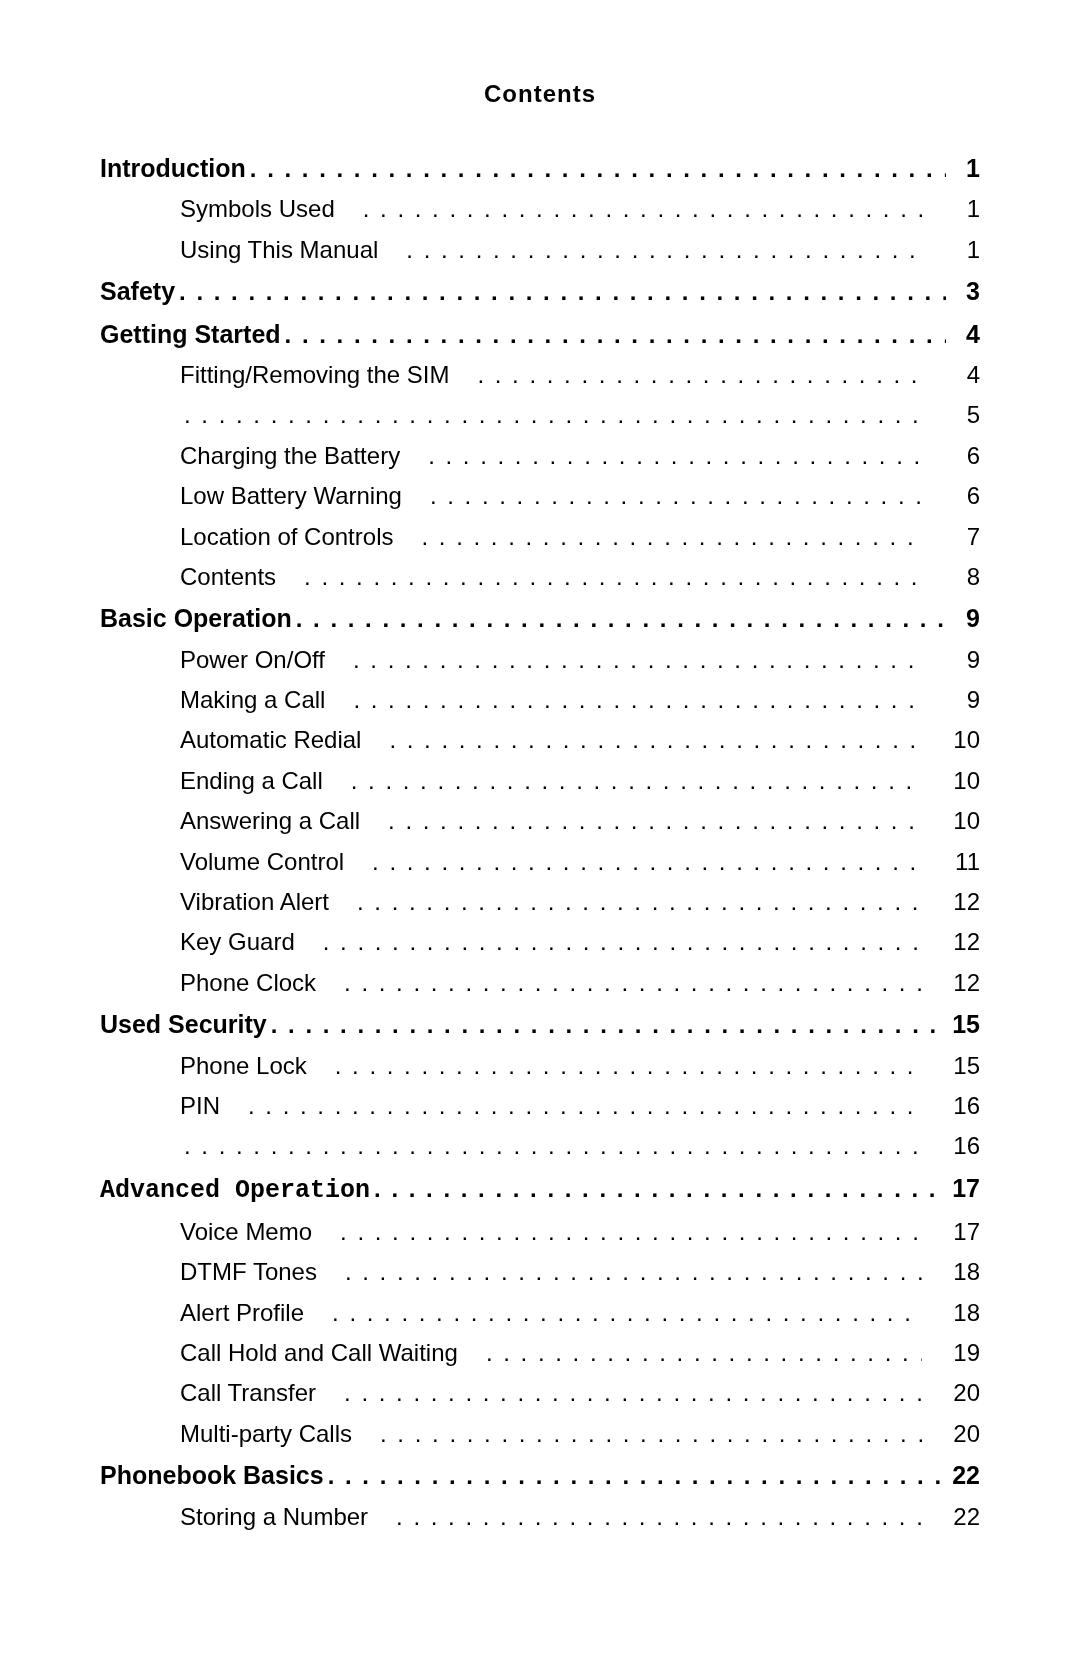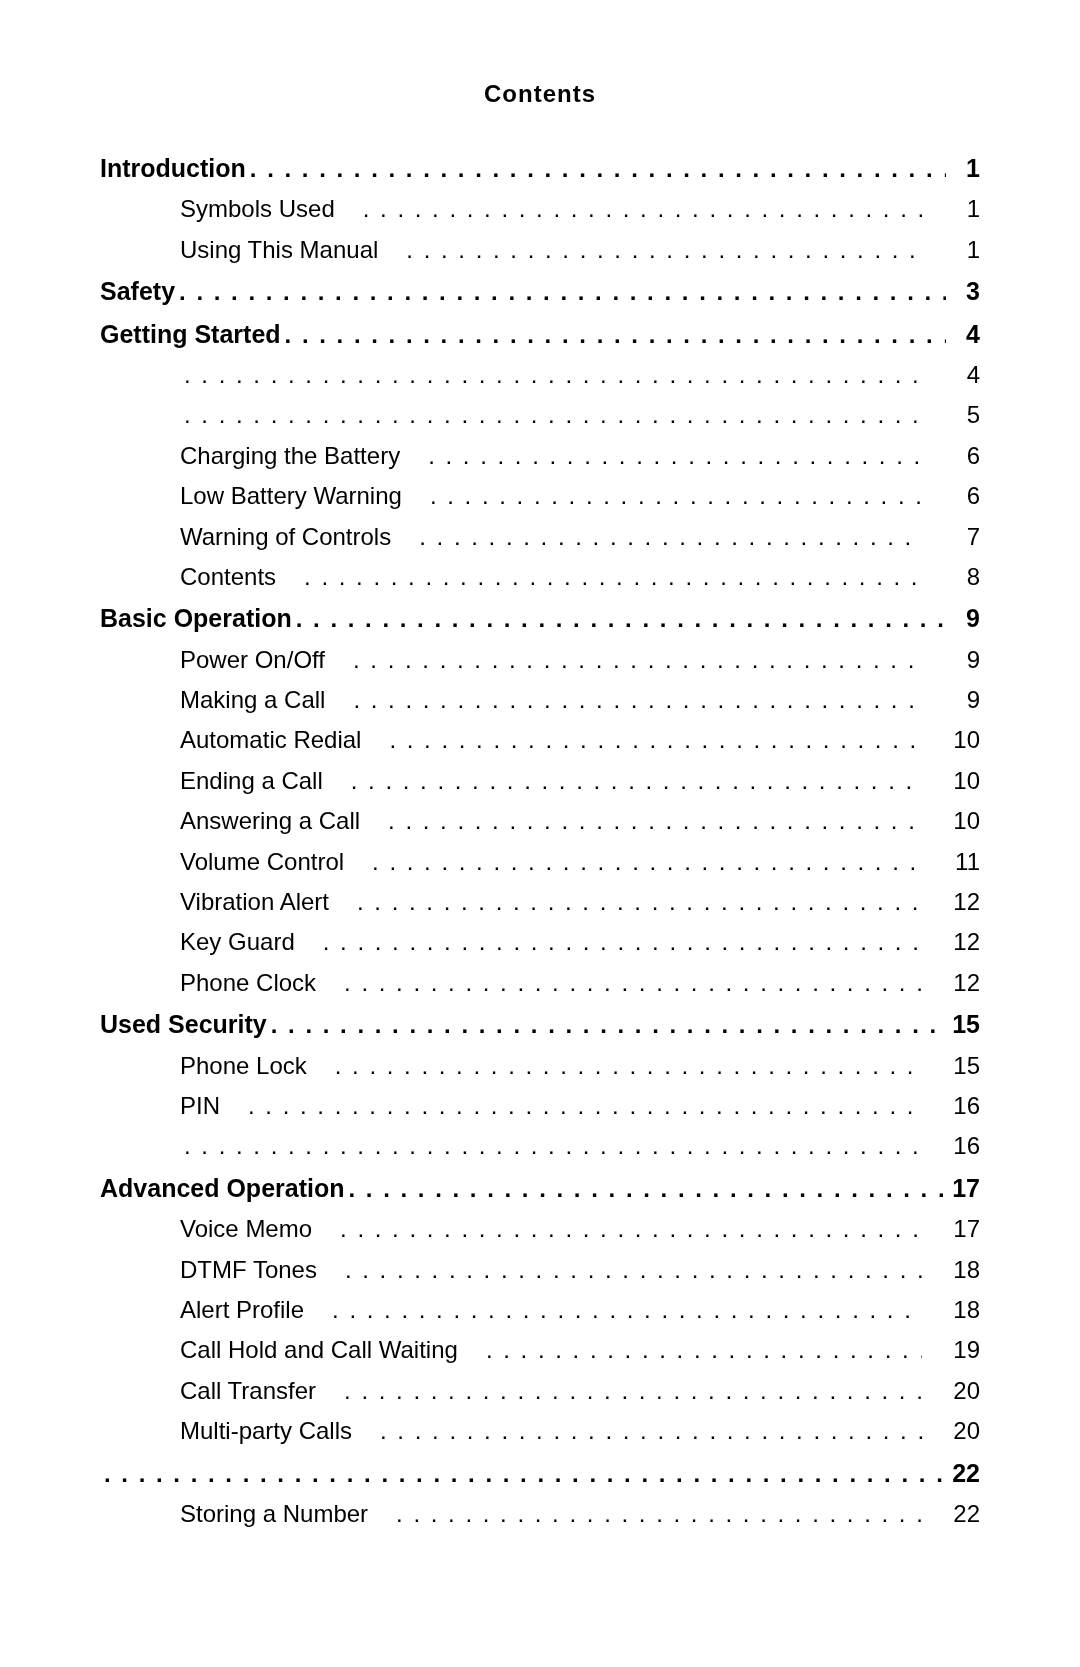--- a/index.html
+++ b/index.html
@@ -115,20 +115,21 @@
       <span class="toc-page" style="font-weight: 700;">3</span>
     </div>
     <div class="toc-row section-header">
       <span class="toc-label" style="font-weight: 700;">Getting Started</span>
       <span class="toc-dots">
         <span class="dots-inner">. . . . . . . . . . . . . . . . . . . . . . . . . . . . . . . . . . . . . . . . . . . . . . . . . . . . . . . . . . . . . . . . . . . . . . . . . . . . . . . . . . . . . . . . . . . . . .</span>
       </span>
       <span class="toc-page" style="font-weight: 700;">4</span>
     </div>
     <div class="toc-row sub-item">
+      <span class="toc-label">Fitting/Removing the SIM</span>
       <span class="toc-dots">
         <span class="dots-inner">. . . . . . . . . . . . . . . . . . . . . . . . . . . . . . . . . . . . . . . . . . . . . . . . . . . . . . . . . . . . . . . . . . . . . . . . . . . . . . . . . . . . . . . . . . . . . .</span>
       </span>
       <span class="toc-page">4</span>
     </div>
     <div class="toc-row sub-item">
       <span class="toc-dots">
         <span class="dots-inner">. . . . . . . . . . . . . . . . . . . . . . . . . . . . . . . . . . . . . . . . . . . . . . . . . . . . . . . . . . . . . . . . . . . . . . . . . . . . . . . . . . . . . . . . . . . . . .</span>
       </span>
       <span class="toc-page">5</span>
@@ -141,21 +142,21 @@
       <span class="toc-page">6</span>
     </div>
     <div class="toc-row sub-item">
       <span class="toc-label">Low Battery Warning</span>
       <span class="toc-dots">
         <span class="dots-inner">. . . . . . . . . . . . . . . . . . . . . . . . . . . . . . . . . . . . . . . . . . . . . . . . . . . . . . . . . . . . . . . . . . . . . . . . . . . . . . . . . . . . . . . . . . . . . .</span>
       </span>
       <span class="toc-page">6</span>
     </div>
     <div class="toc-row sub-item">
-      <span class="toc-label">Warning of Controls</span>
+      <span class="toc-label">Location of Controls</span>
       <span class="toc-dots">
         <span class="dots-inner">. . . . . . . . . . . . . . . . . . . . . . . . . . . . . . . . . . . . . . . . . . . . . . . . . . . . . . . . . . . . . . . . . . . . . . . . . . . . . . . . . . . . . . . . . . . . . .</span>
       </span>
       <span class="toc-page">7</span>
     </div>
     <div class="toc-row sub-item">
       <span class="toc-label">Contents</span>
       <span class="toc-dots">
         <span class="dots-inner">. . . . . . . . . . . . . . . . . . . . . . . . . . . . . . . . . . . . . . . . . . . . . . . . . . . . . . . . . . . . . . . . . . . . . . . . . . . . . . . . . . . . . . . . . . . . . .</span>
       </span>
@@ -252,21 +253,21 @@
       </span>
       <span class="toc-page">16</span>
     </div>
     <div class="toc-row sub-item">
       <span class="toc-dots">
         <span class="dots-inner">. . . . . . . . . . . . . . . . . . . . . . . . . . . . . . . . . . . . . . . . . . . . . . . . . . . . . . . . . . . . . . . . . . . . . . . . . . . . . . . . . . . . . . . . . . . . . .</span>
       </span>
       <span class="toc-page">16</span>
     </div>
     <div class="toc-row section-header">
-      <span class="toc-label" style="font-weight: 700;">Advanced Operation</span>
+      <span class="toc-label" style="font-weight: 700; font-family: Liberation Mono, monospace;">Advanced Operation</span>
       <span class="toc-dots">
         <span class="dots-inner">. . . . . . . . . . . . . . . . . . . . . . . . . . . . . . . . . . . . . . . . . . . . . . . . . . . . . . . . . . . . . . . . . . . . . . . . . . . . . . . . . . . . . . . . . . . . . .</span>
       </span>
       <span class="toc-page" style="font-weight: 700;">17</span>
     </div>
     <div class="toc-row sub-item">
       <span class="toc-label">Voice Memo</span>
       <span class="toc-dots">
         <span class="dots-inner">. . . . . . . . . . . . . . . . . . . . . . . . . . . . . . . . . . . . . . . . . . . . . . . . . . . . . . . . . . . . . . . . . . . . . . . . . . . . . . . . . . . . . . . . . . . . . .</span>
       </span>
@@ -301,20 +302,21 @@
       <span class="toc-page">20</span>
     </div>
     <div class="toc-row sub-item">
       <span class="toc-label">Multi-party Calls</span>
       <span class="toc-dots">
         <span class="dots-inner">. . . . . . . . . . . . . . . . . . . . . . . . . . . . . . . . . . . . . . . . . . . . . . . . . . . . . . . . . . . . . . . . . . . . . . . . . . . . . . . . . . . . . . . . . . . . . .</span>
       </span>
       <span class="toc-page">20</span>
     </div>
     <div class="toc-row section-header">
+      <span class="toc-label" style="font-weight: 700;">Phonebook Basics</span>
       <span class="toc-dots">
         <span class="dots-inner">. . . . . . . . . . . . . . . . . . . . . . . . . . . . . . . . . . . . . . . . . . . . . . . . . . . . . . . . . . . . . . . . . . . . . . . . . . . . . . . . . . . . . . . . . . . . . .</span>
       </span>
       <span class="toc-page" style="font-weight: 700;">22</span>
     </div>
     <div class="toc-row sub-item">
       <span class="toc-label">Storing a Number</span>
       <span class="toc-dots">
         <span class="dots-inner">. . . . . . . . . . . . . . . . . . . . . . . . . . . . . . . . . . . . . . . . . . . . . . . . . . . . . . . . . . . . . . . . . . . . . . . . . . . . . . . . . . . . . . . . . . . . . .</span>
       </span>

